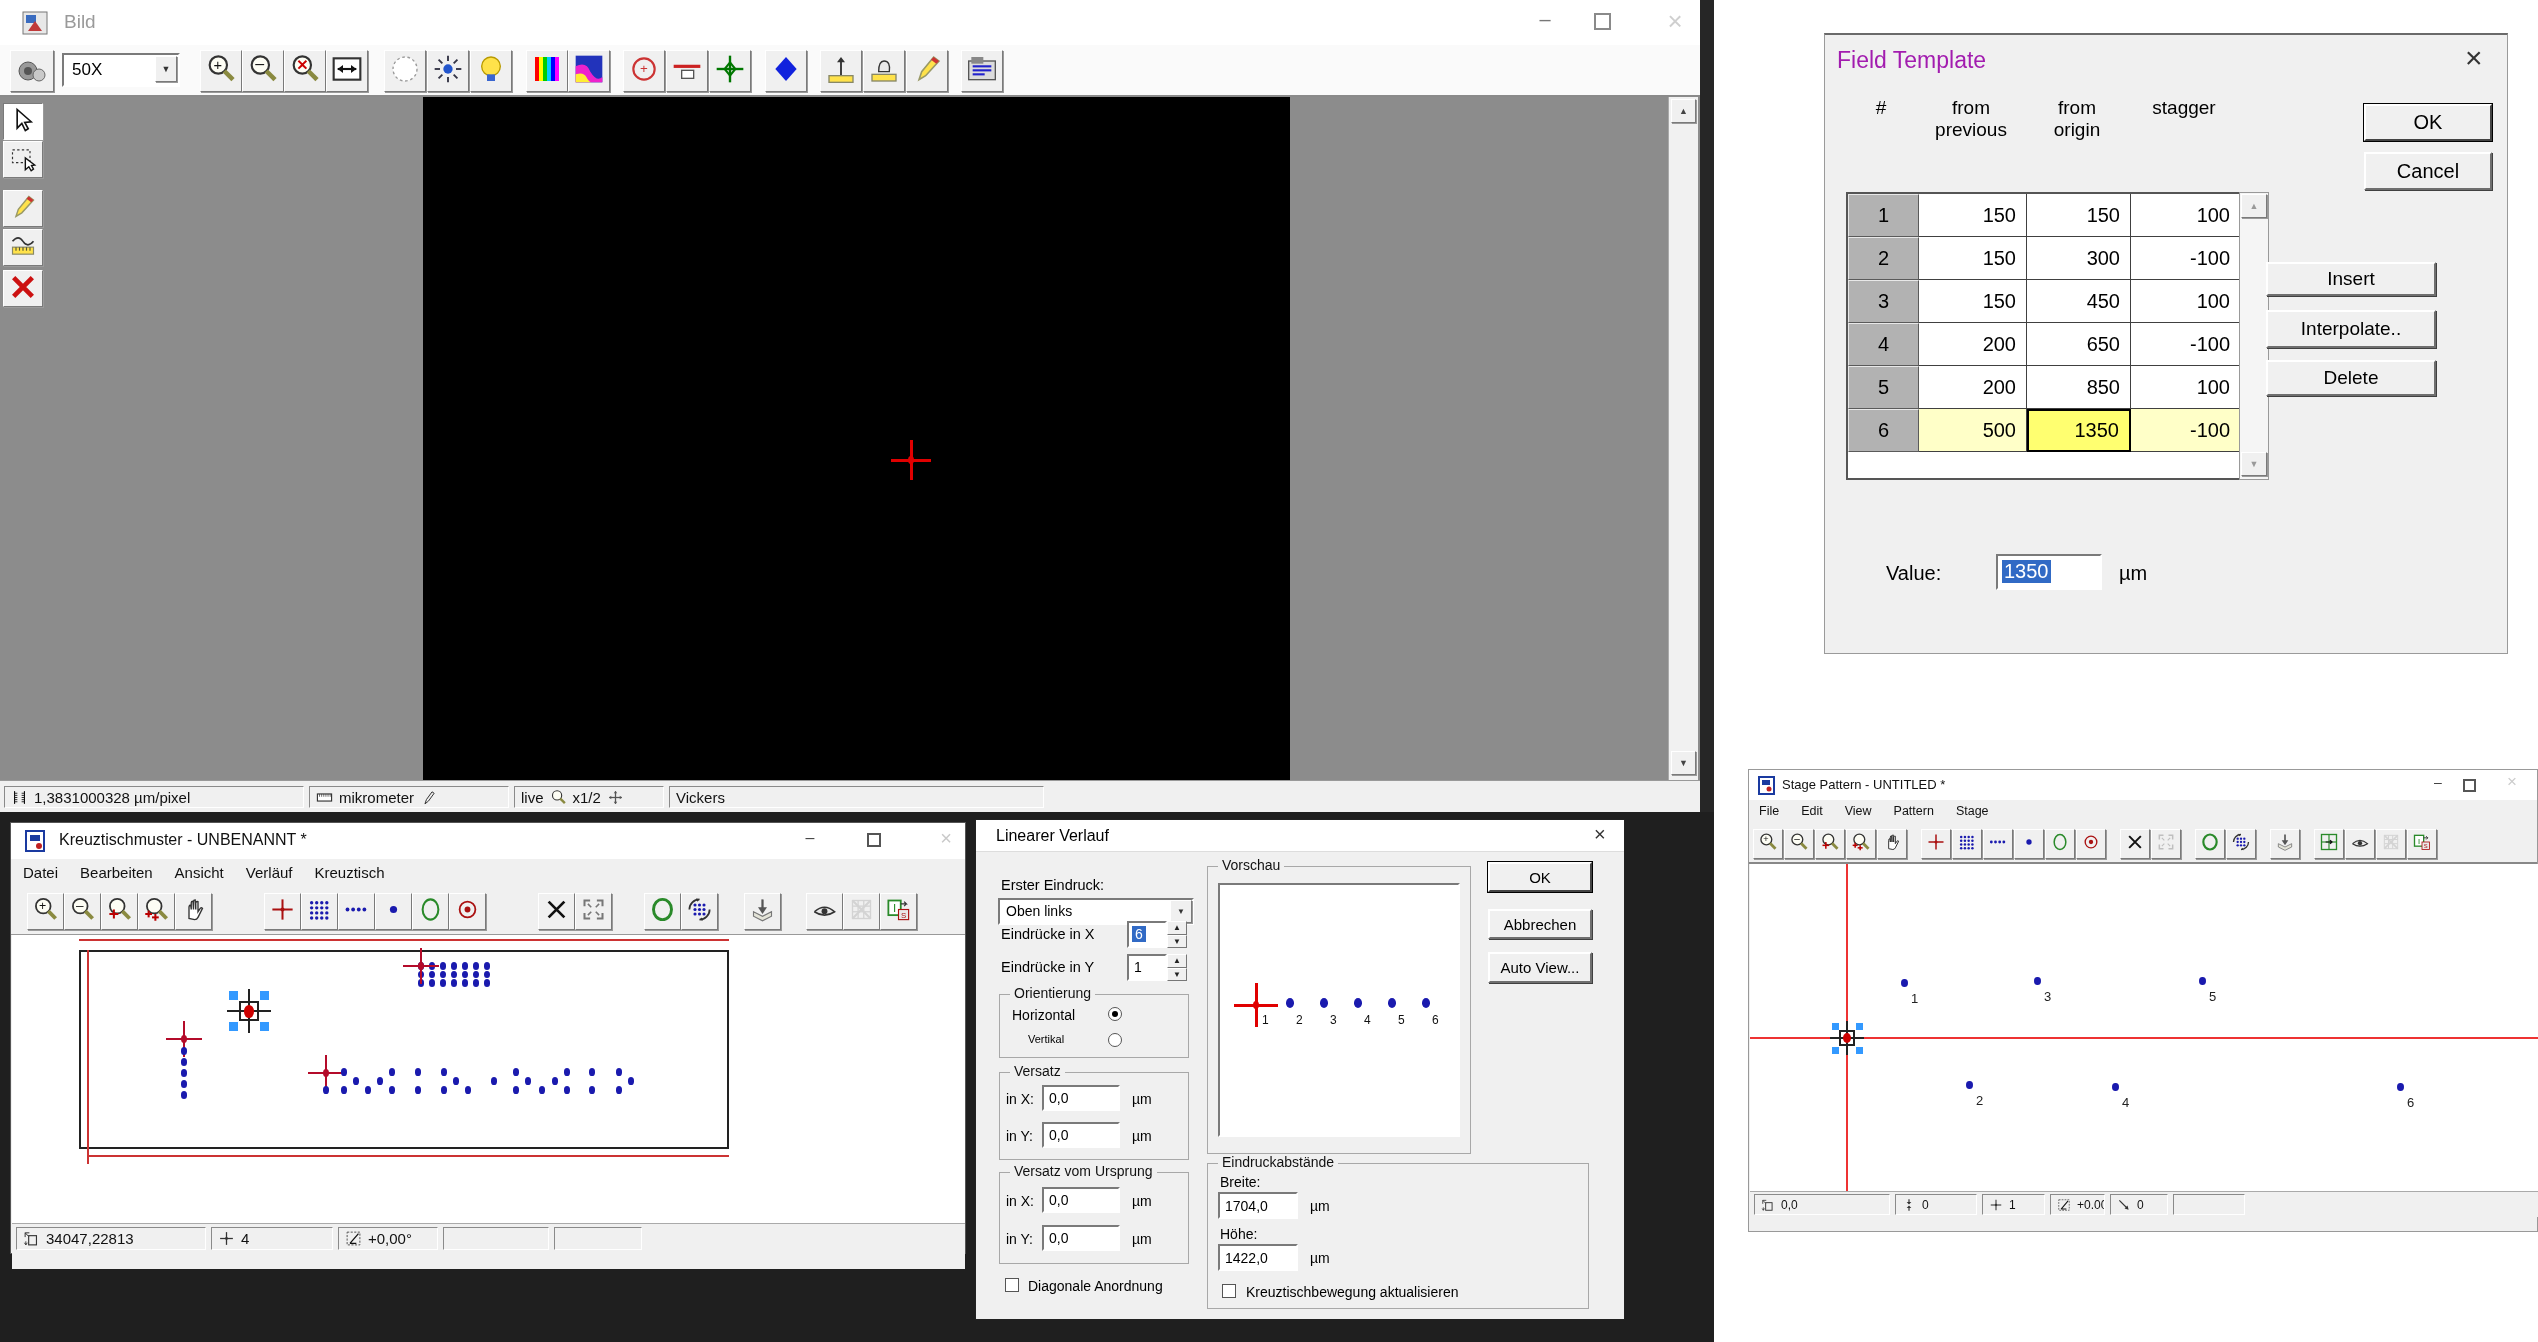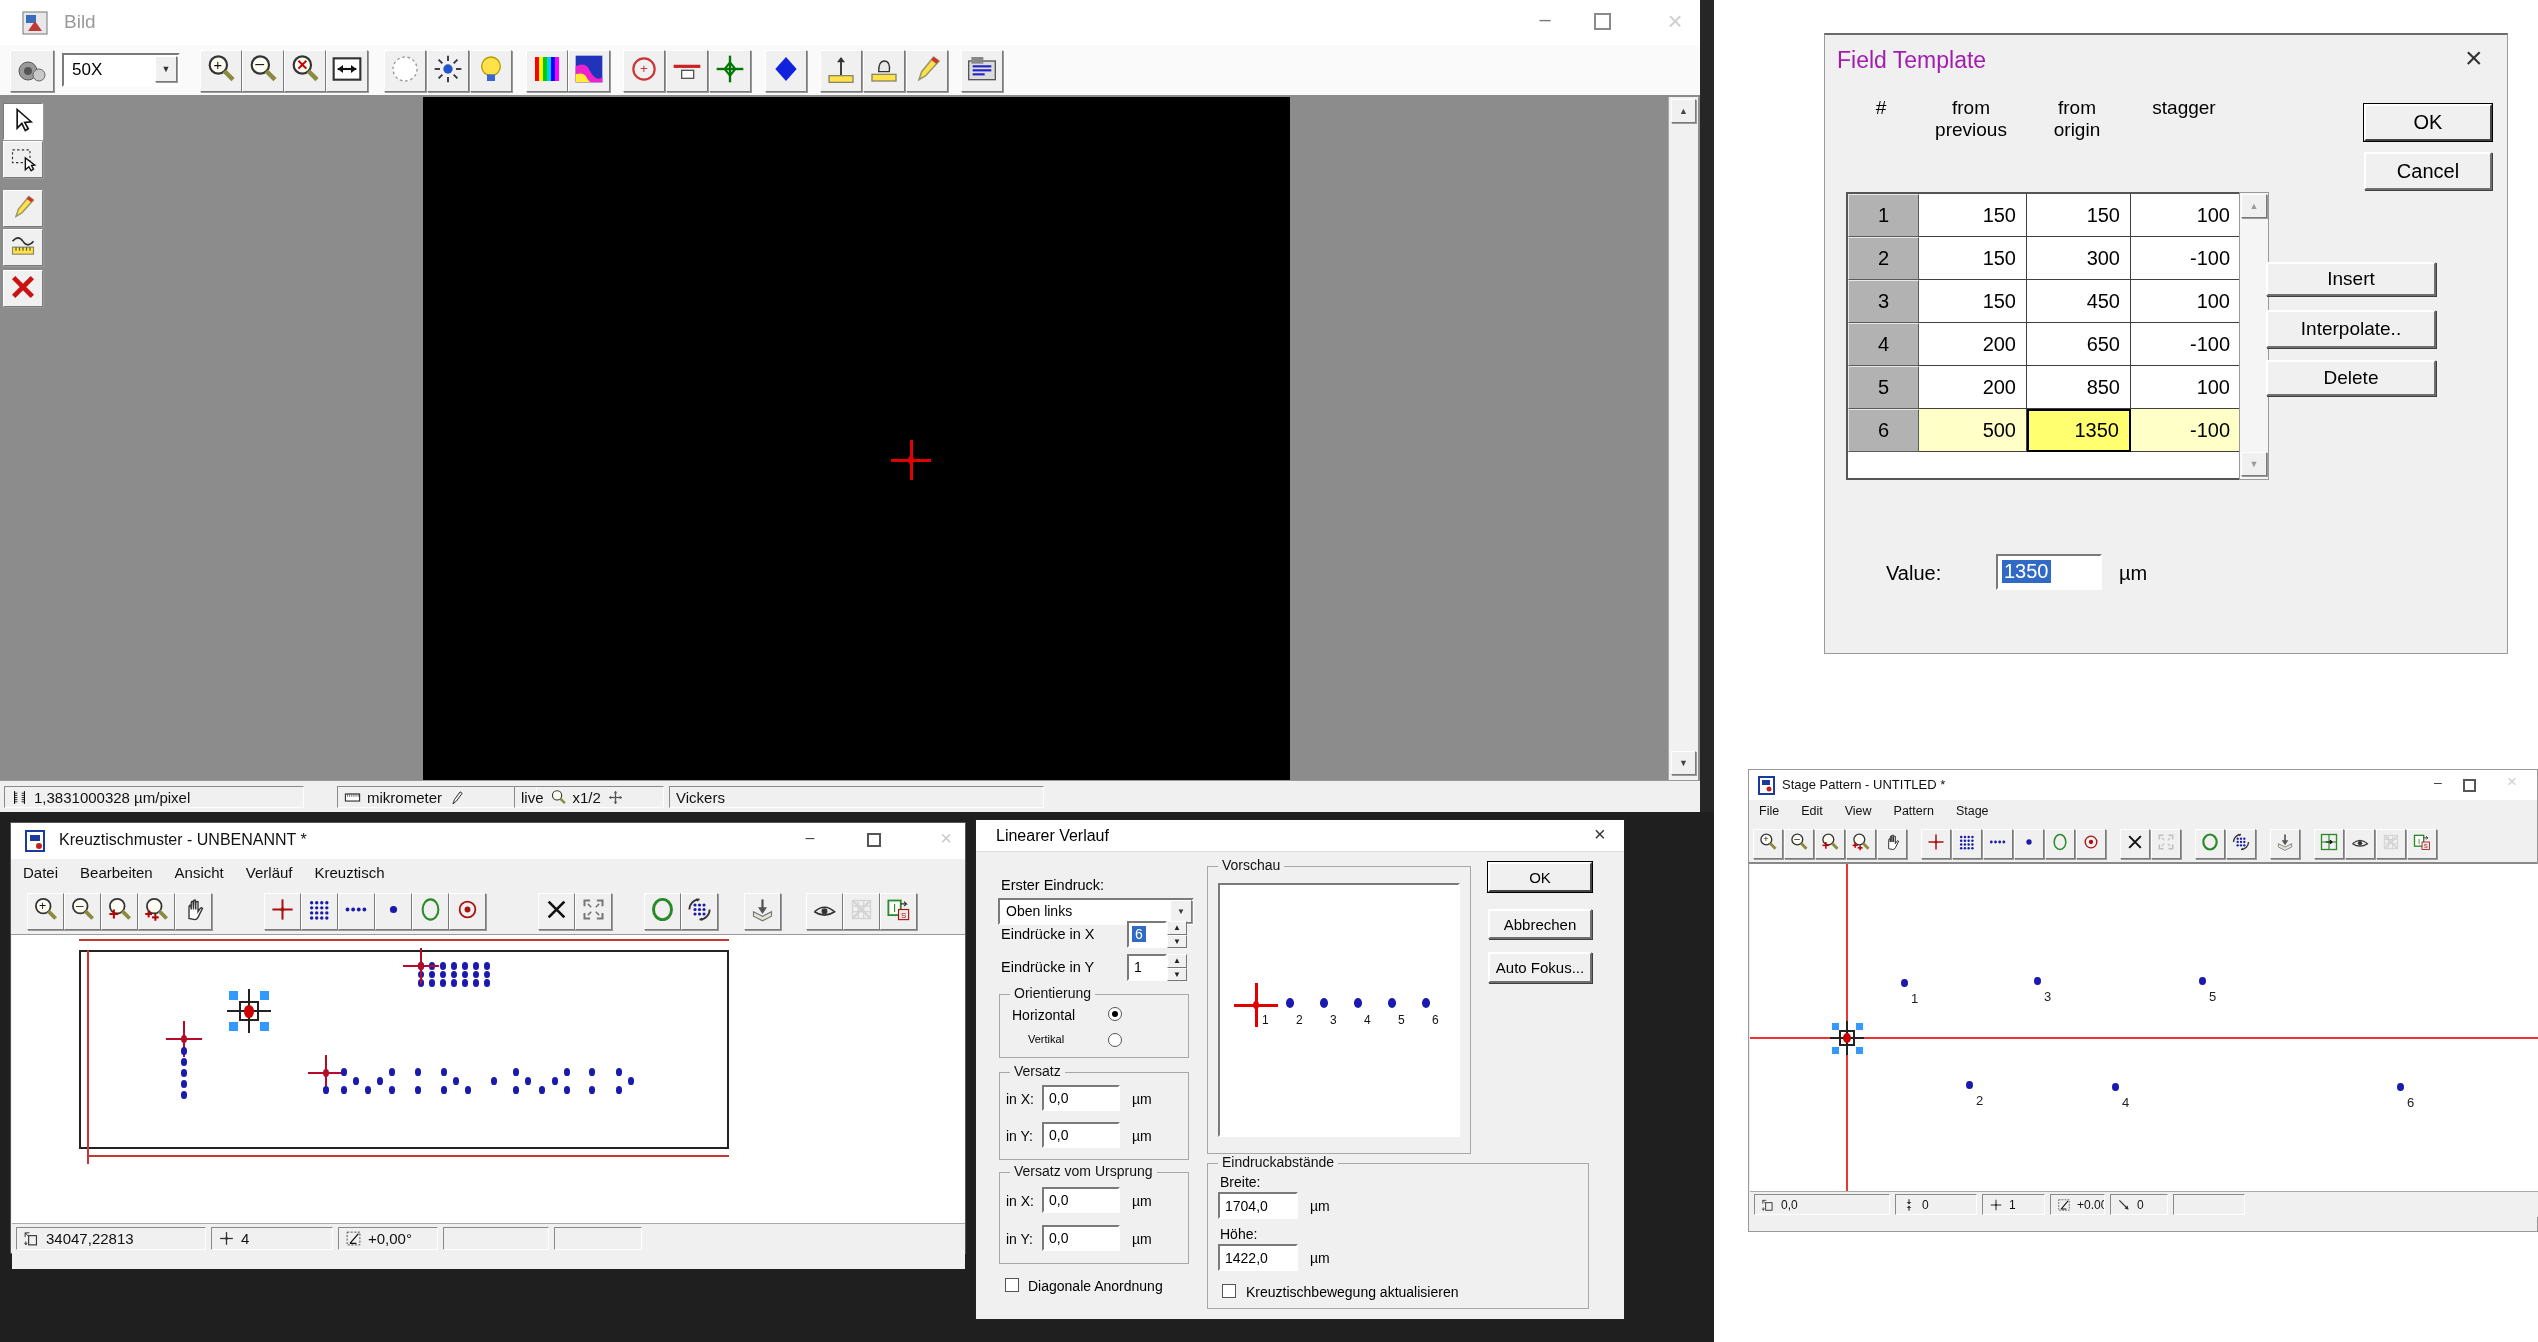--- a/index.html
+++ b/index.html
@@ -248,21 +248,21 @@
               <line x1="15" y1="12" x2="19" y2="12"></line>
               <line x1="5" y1="15" x2="9" y2="15"></line>
               <line x1="15" y1="15" x2="19" y2="15"></line>
               <line x1="5" y1="18" x2="9" y2="18"></line>
               <line x1="15" y1="18" x2="19" y2="18"></line>
             </g>
           </svg>
         </span>
         <span>1,3831000328 µm/pixel</span>
       </div>
-      <div class="seg" style="left: 309px; top: 5px; width: 200px; height: 22px; font-size: 15px; margin-left: 28px;">
+      <div class="seg" style="left: 309px; top: 5px; width: 200px; height: 22px; font-size: 15px;">
         <span style="display: inline-flex;">
           <svg width="17" height="17" viewBox="0 0 24 24">
             <rect x="2" y="7" width="20" height="10" fill="#fff" stroke="#333" stroke-width="1.6"></rect>
             <g stroke="#333">
               <line x1="5" y1="7" x2="5" y2="11"></line>
               <line x1="8" y1="7" x2="8" y2="11"></line>
               <line x1="11" y1="7" x2="11" y2="11"></line>
               <line x1="14" y1="7" x2="14" y2="11"></line>
               <line x1="17" y1="7" x2="17" y2="11"></line>
               <line x1="20" y1="7" x2="20" y2="11"></line>
@@ -784,21 +784,21 @@
     <span class="abs" style="left:38px;top:120px;font-size:14px;">Kreuztischbewegung aktualisieren</span>
   </div>
 
   <div class="btn" style="left:512px;top:42px;width:104px;height:30px;font-size:15px;border-color:#fff #444 #444 #fff;outline:1px solid #000;">
       <span>OK</span>
     </div>
   <div class="btn" style="left:512px;top:89px;width:104px;height:30px;font-size:15px;">
       <span>Abbrechen</span>
     </div>
   <div class="btn" style="left:512px;top:132px;width:104px;height:31px;font-size:15px;">
-      <span>Auto Fokus...</span>
+      <span>Auto View...</span>
     </div>
 </div>
 
 <div class="win" style="left:1748px;top:769px;width:790px;height:463px;border:1px solid #999;">
   <div class="titlebar" style="height:30px;">
     <span class="abs" style="left:9px;top:6px;"><svg width="20" height="19">
           <rect x="1" y="1" width="15" height="17" fill="#fff" stroke="#1a3aa0" stroke-width="2"></rect>
           <rect x="4" y="4" width="8" height="5" fill="#1a3aa0"></rect>
           <circle cx="11" cy="13" r="2.5" fill="#c02020"></circle>
         </svg></span>

